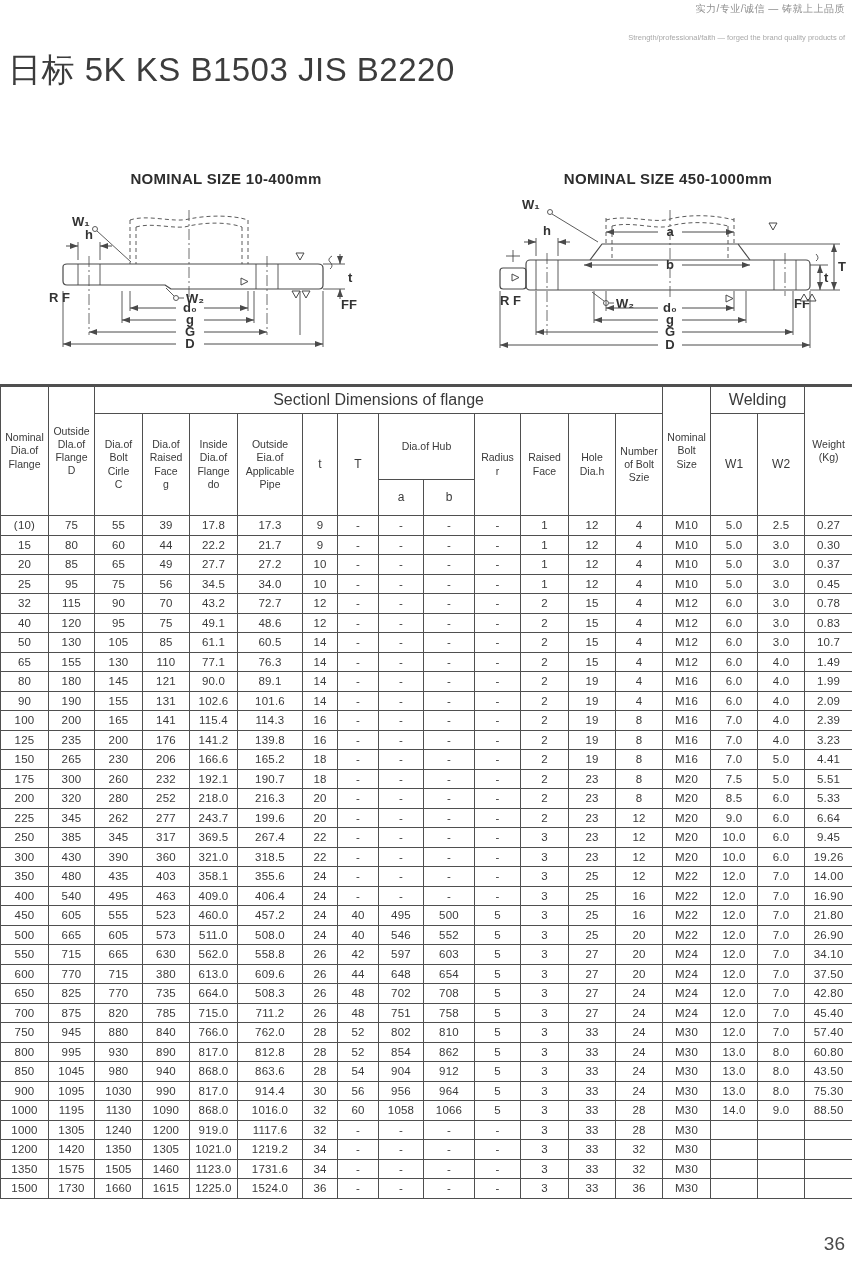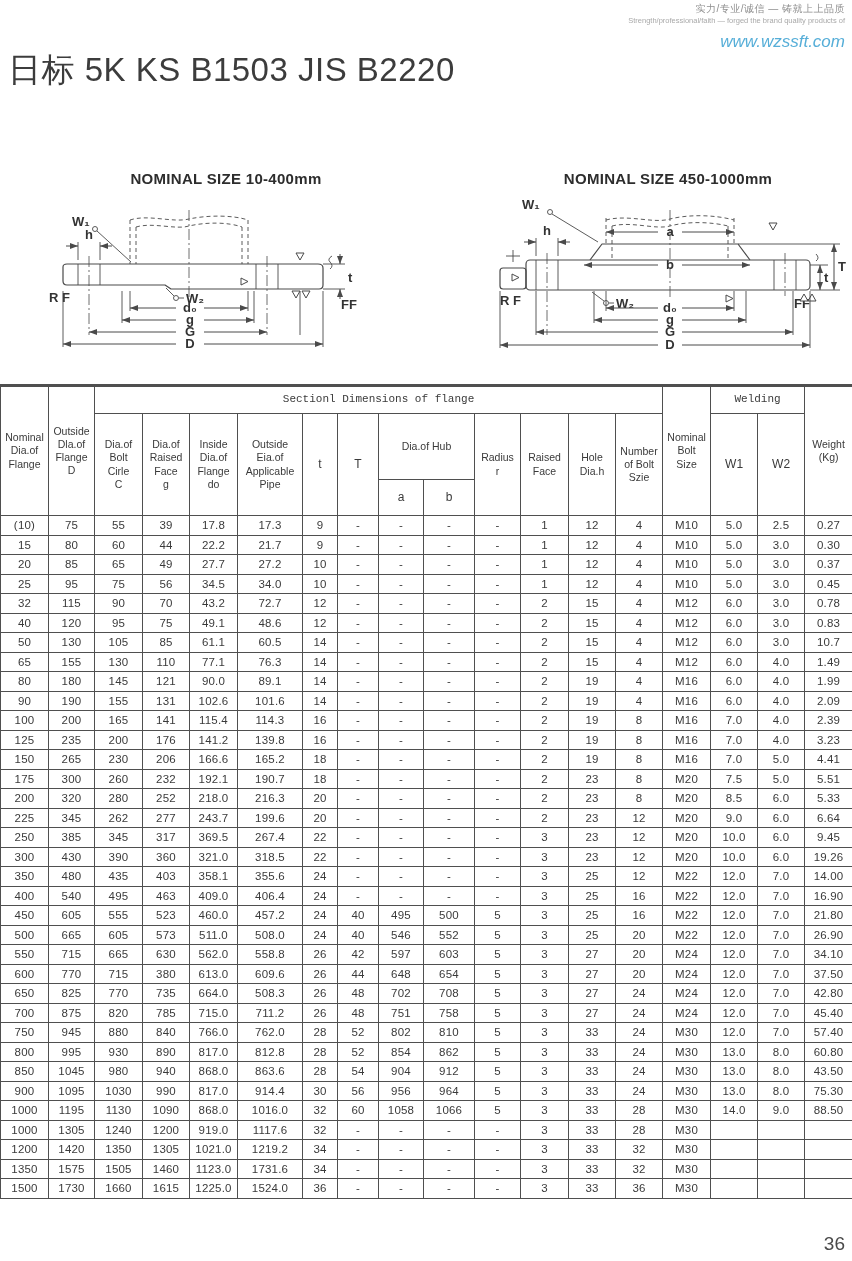--- a/index.html
+++ b/index.html
@@ -3,57 +3,56 @@
 <meta charset="utf-8">
 <style>
   html,body{margin:0;padding:0;}
   body{
     width:852px;height:1261px;position:relative;background:#ffffff;
     font-family:"Liberation Sans",sans-serif;overflow:hidden;color:#3a3a3a;
   }
   
   .brand{position:absolute;top:3px;right:7px;text-align:right;line-height:1.2;}
   .brand .cn{font-size:10px;color:#8f8f8f;letter-spacing:.5px;}
-  .brand .en{font-size:7.5px;color:#a9a9a9;margin-top:1px;}
+  .brand .en{font-size:7.5px;color:#a9a9a9;margin-top:18px;}
   .brand .site{font-size:17px;color:#56aed8;font-style:italic;margin-top:7px;}
   
   .page-title{position:absolute;left:8px;top:48px;font-size:33px;font-weight:500;color:#3c3c3c;letter-spacing:.5px;}
   
   svg.diag{position:absolute;}
   #d1{left:48px;top:168px;}
   #d2{left:488px;top:168px;}
   .ln{stroke:#4a4a4a;stroke-width:1.2;fill:none;stroke-linejoin:round;}
   .thin{stroke:#4a4a4a;stroke-width:.9;fill:none;}
   .dsh{stroke:#4a4a4a;stroke-width:.9;fill:none;stroke-dasharray:4,3;}
   .cdash{stroke:#4a4a4a;stroke-width:.8;fill:none;stroke-dasharray:11,3,2,3;}
   .dim{stroke:#4a4a4a;stroke-width:1;fill:none;}
   text.dlbl{font-family:"Liberation Sans",sans-serif;font-size:13px;font-weight:bold;fill:#333;}
   text.dtitle{font-family:"Liberation Sans",sans-serif;font-size:15px;font-weight:bold;fill:#2d2d2d;letter-spacing:.3px;}
   .tri{fill:#fff;stroke:#4a4a4a;stroke-width:1;}
   
   table.flange{position:absolute;top:384px;left:0;width:852px;border-collapse:collapse;table-layout:fixed;border-top:3px solid #4f4f4f;}
   .flange th,.flange td{border:1px solid #4f4f4f;text-align:center;vertical-align:middle;padding:0;color:#3a3a3a;overflow:hidden;}
   .flange th{font-weight:normal;font-size:10.5px;line-height:1.25;white-space:pre-line;}
-  .flange th.gh{font-size:11px;font-family:Liberation Mono, monospace;}
+  .flange th.gh{font-size:16px;}
   .flange th.sm{font-size:12px;}
   .flange thead tr:nth-child(1){height:28px;}
   .flange thead tr:nth-child(2){height:66px;}
   .flange thead tr:nth-child(3){height:36px;}
   .flange tbody tr{height:19.5px;}
   .flange tbody td{font-size:11.5px;letter-spacing:.2px;}
   
   .page-num{position:absolute;top:1233px;right:7px;font-size:19px;color:#4a4a4a;}
 </style>
 </head>
 <body>
 
 <div class="brand">
   <div class="cn">实力/专业/诚信 — 铸就上上品质</div>
   <div class="en">Strength/professional/faith — forged the brand quality products of</div>
-  <div class="site">www.wzssft.com</div>
 </div>
 
 <div class="page-title">日标 5K KS B1503 JIS B2220</div>
 
 <svg id="d1" class="diag" width="357" height="192" viewBox="0 0 357 192">
   <defs>
     <marker id="arA" markerWidth="9" markerHeight="7" refX="8" refY="3" orient="auto-start-reverse">
       <path d="M0,0 L8,3 L0,6 Z" fill="#4a4a4a"></path>
     </marker>
   </defs>

